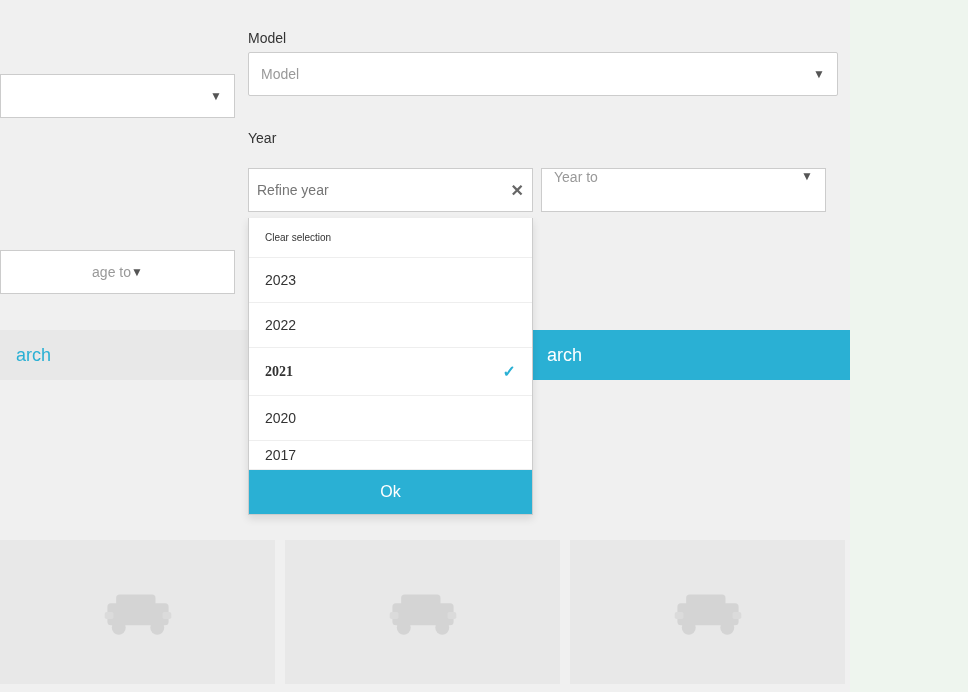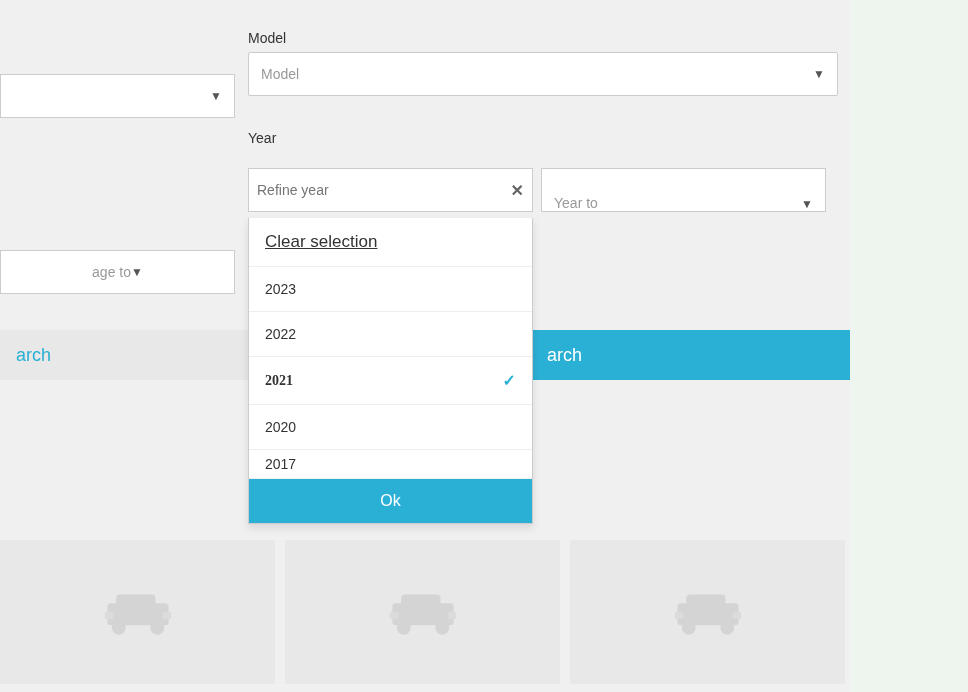--- a/index.html
+++ b/index.html
@@ -133,21 +133,21 @@
       flex-shrink: 0;
     }
 
     
     .year-to-dropdown {
       width: 285px;
       height: 44px;
       border: 1px solid #ccc;
       background: white;
       display: flex;
-      align-items: flex-end;
+      align-items: flex-start;
       justify-content: space-between;
       padding: 0 12px;
       cursor: pointer;
       gap: 8px;
     }
 
     .year-to-text {
       font-size: 14px;
       color: #999;
     }
@@ -176,22 +176,21 @@
       color: #333;
       cursor: pointer;
       border-bottom: 1px solid #eee;
       display: flex;
       align-items: center;
       justify-content: space-between;
     }
 
     .dropdown-item.clear-item {
       color: #333;
-      font-size: 17px;
-      text-decoration: underline;
+      font-size: 10px;
     }
 
     .dropdown-item.selected {
       font-weight: bold;
       font-family: Liberation Serif, serif;
     }
 
     .check-icon {
       color: #2ab0d4;
       font-size: 16px;

